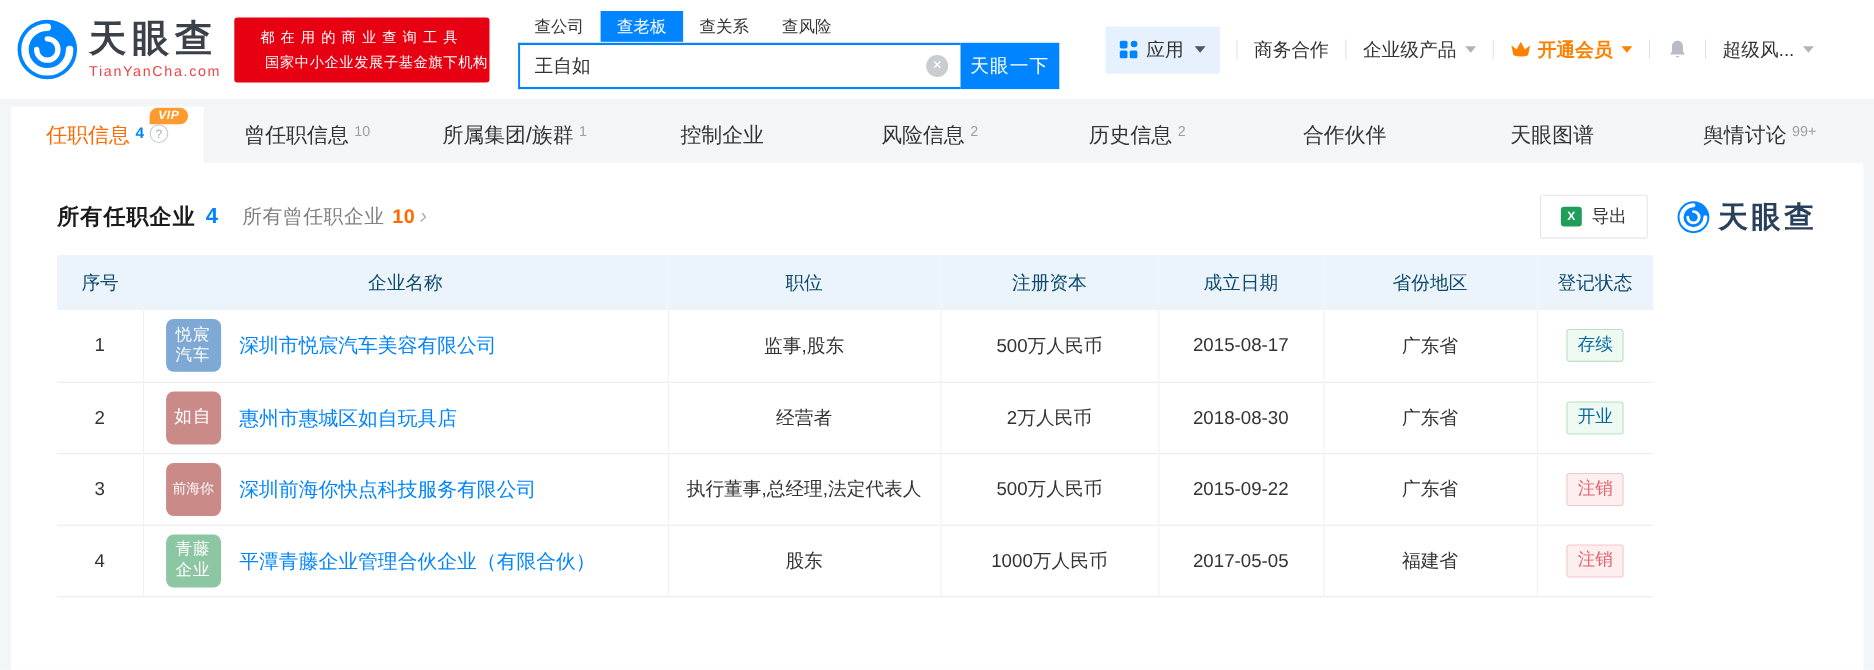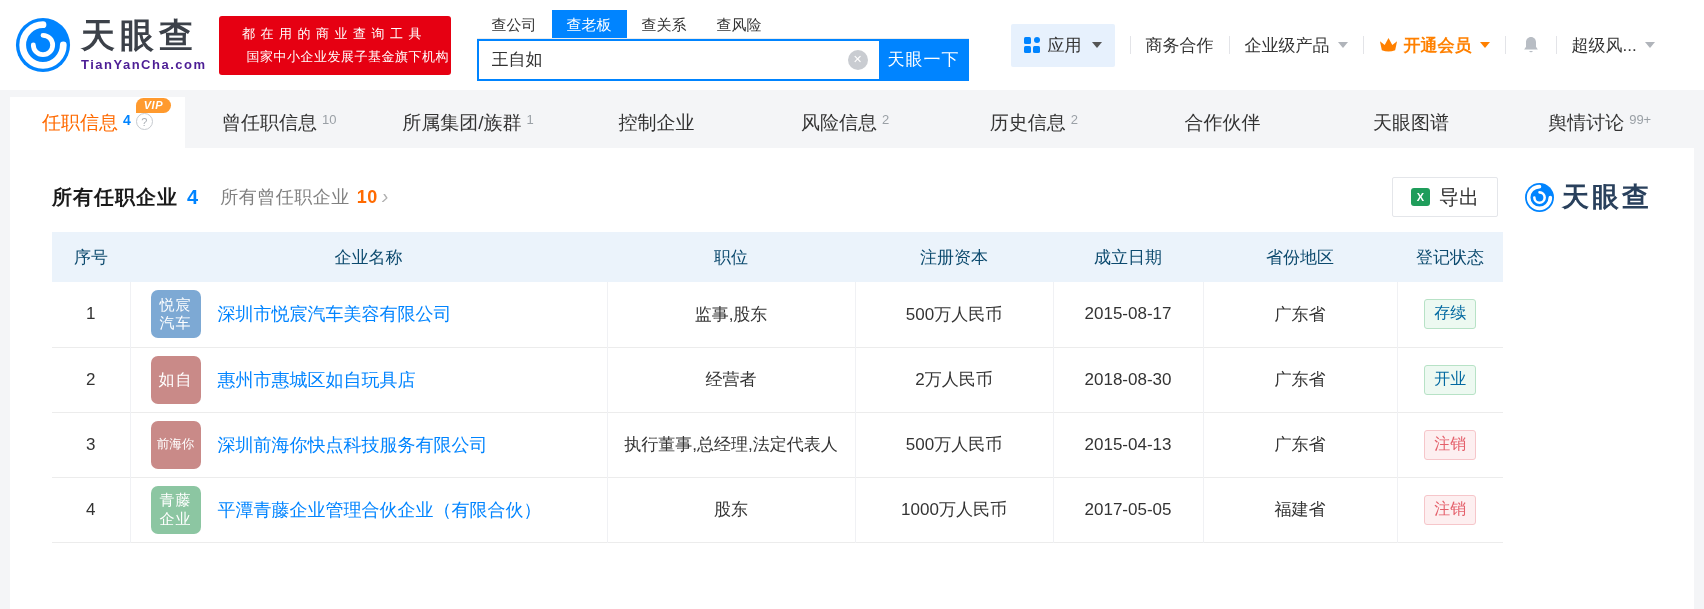--- a/index.html
+++ b/index.html
@@ -9,21 +9,21 @@
     font-family:"Liberation Sans","DejaVu Sans",sans-serif;
     color:#333;
   }
   
   .top {
     height:90px; background:#fff; display:flex; align-items:center;
     padding-left:14px; white-space:nowrap;
   }
   .logo { display:flex; align-items:center; gap:9px; cursor:pointer; }
   .logo-title { font-size:34px; font-weight:bold; color:#3c4149; letter-spacing:5px; line-height:1.05; }
-  .logo-domain { font-size:13px; font-weight:bold; color:#4c1d95; letter-spacing:1.5px; margin-top:3px; }
+  .logo-domain { font-size:13px; font-weight:normal; color:#ef4444; letter-spacing:1.5px; margin-top:3px; }
   .promo {
     margin-left:12px; background:#e60012; color:#fff; text-align:center;
     padding:9px 8px; border-radius:3px; width:232px;
   }
   .promo-l1 { font-size:13px; letter-spacing:5.5px; margin-bottom:5px; }
   .promo-l2 { font-size:13px; letter-spacing:0.5px;margin-left:20px; }
   .search { margin-left:26px; width:492px; }
   .search-tabs { display:flex; align-items:stretch; height:29px; border-bottom:1px solid #ececec; }
   .stab { padding:0 15px; line-height:29px; font-size:15px; color:#333; cursor:pointer; }
   .stab.active { background:#0084ff; color:#fff; }
@@ -79,21 +79,21 @@
   
   .card { margin:0 10px; background:#fff; height:461px; padding-top:28px; }
   .sec-row { margin:0 42px; display:flex; align-items:center; height:42px; }
   .sec-title { font-size:20px; font-weight:bold; color:#1a1a1a; letter-spacing:1px; }
   .sec-count { font-size:20px; font-weight:bold; color:#0084ff; margin-left:9px; }
   .sec-former { display:inline-flex; align-items:baseline; margin-left:22px; font-size:18px; color:#808080; cursor:pointer; letter-spacing:0.5px; }
   .sec-fcount { color:#ff6a00; font-weight:bold; margin-left:7px; }
   .chev::before { content:"›"; color:#b0b0b0; font-size:20px; margin-left:4px; }
   .export-btn {
     margin-left:auto; height:40px; padding:0 18px; display:inline-flex; align-items:center; gap:9px;
-    background:#fff; border:1px solid #e4e6ea; border-radius:2px; font-size:20px; color:#333;
+    background:#fff; border:1px solid #e4e6ea; border-radius:2px; font-size:16px; color:#333;
     cursor:pointer; font-family:inherit;
   }
   .excel-icon {
     width:19px; height:18px; background:#1f9d5b; border-radius:3px; color:#fff;
     font-size:11px; font-weight:bold; display:flex; align-items:center; justify-content:center;
   }
   .excel-icon::before { content:"X"; }
   .brand-right { display:flex; align-items:center; gap:7px; margin-left:26px; font-size:27px; font-weight:bold; color:#29405c; letter-spacing:3px; }
   
   .ctable { border-collapse:collapse; width:1451px; margin:14px 0 0 42px; table-layout:fixed; }
@@ -323,21 +323,21 @@
           <div class="cellflex">
             <span class="cbadge badge-rose badge-sm">
               <span>前海你</span>
               <span></span>
             </span>
             <a class="clink">深圳前海你快点科技服务有限公司</a>
           </div>
         </td>
         <td>执行董事,总经理,法定代表人</td>
         <td>500万人民币</td>
-        <td>2015-04-13</td>
+        <td>2015-09-22</td>
         <td>广东省</td>
         <td>
           <span class="status status-red">注销</span>
         </td>
       </tr>
       <tr>
         <td class="td-no">4</td>
         <td>
           <div class="cellflex">
             <span class="cbadge badge-green">

